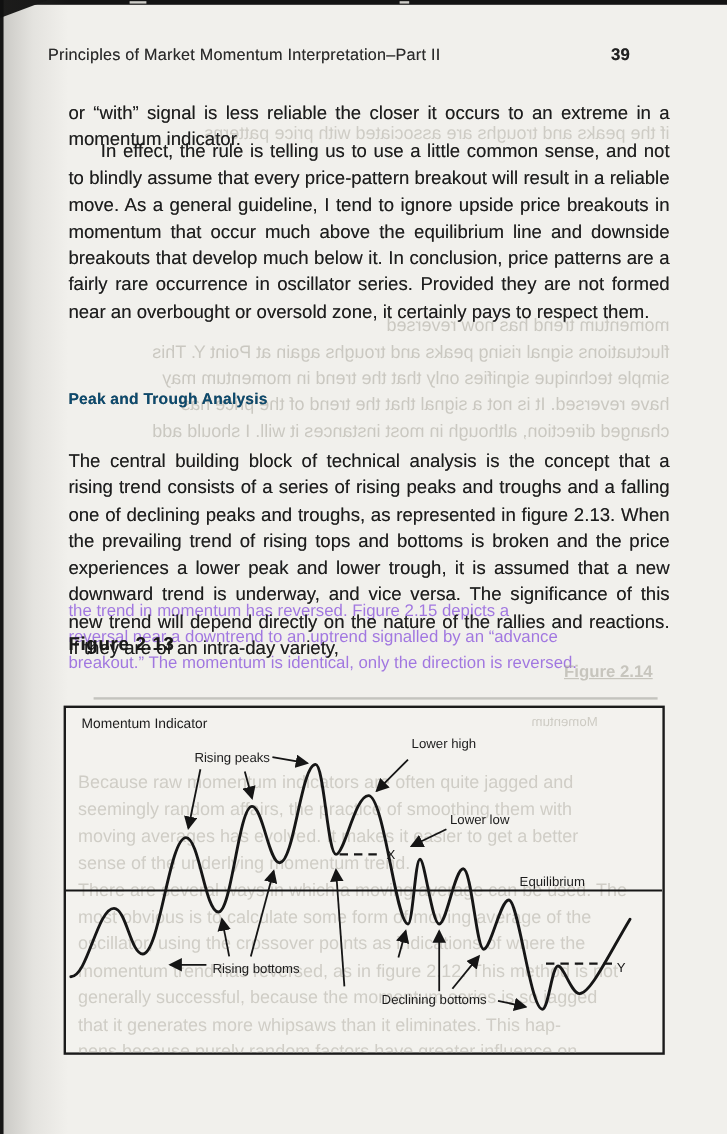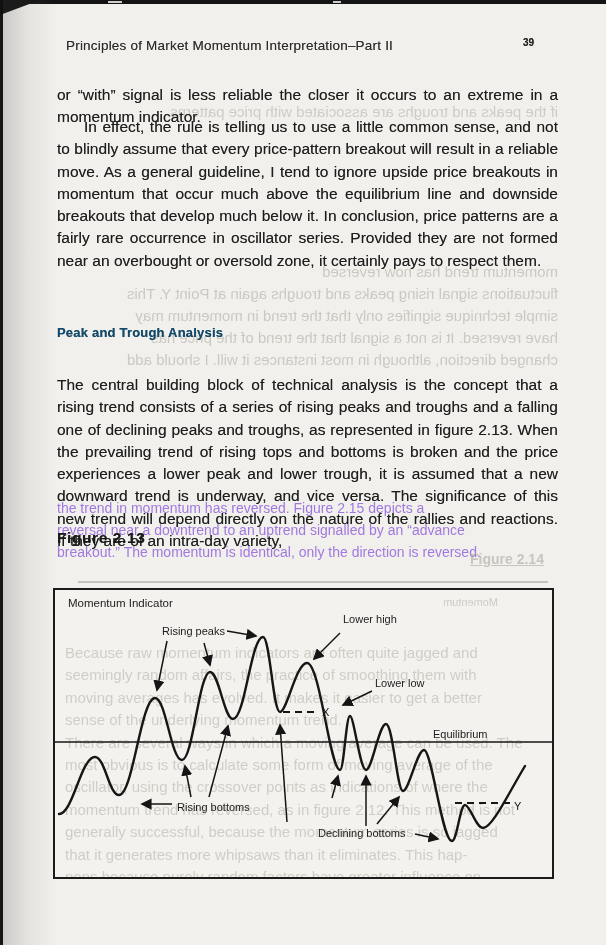--- a/index.html
+++ b/index.html
@@ -10,23 +10,23 @@
   .edge-top{position:absolute;left:0;top:0;width:606px;height:4px;background:#141414;}
   .edge-left{position:absolute;left:0;top:0;width:3px;height:945px;background:#161616;}
   .corner-wedge{position:absolute;left:0;top:0;width:40px;height:15px;background:#101010;
                 clip-path:polygon(0 0,100% 0,0 100%);}
   .notch{position:absolute;top:1px;height:2px;background:#cfcec9;}
   .left-shade{position:absolute;left:3px;top:0;width:54px;height:945px;
               background:linear-gradient(to right,rgba(70,68,64,.22),rgba(110,108,104,.10) 45%,rgba(0,0,0,0) 100%);}
   .ghost-rule{position:absolute;left:78px;top:581px;width:470px;height:2px;background:#8f8d88;opacity:.45;}
 
   
-  .hdr{position:absolute;left:66px;top:38px;width:420px;font-size:13.5px;color:#2b2b2b;
+  .hdr{position:absolute;left:40px;top:38px;width:420px;font-size:13.5px;color:#2b2b2b;
        letter-spacing:.2px;text-shadow:0 0 .4px rgba(0,0,0,.45);}
-  .pgnum{position:absolute;left:500px;top:37px;width:34px;text-align:right;font-size:10px;
+  .pgnum{position:absolute;left:500px;top:37px;width:34px;text-align:center;font-size:14px;
          font-weight:bold;color:#222;text-shadow:0 0 .4px rgba(0,0,0,.5);}
   .body{position:absolute;left:57px;width:501px;margin:0;font-size:15.5px;line-height:22.3px;
         color:#1d1d1d;text-align:justify;text-shadow:0 0 .5px rgba(0,0,0,.5);}
   .p1{top:84px;}
   .p2{top:116px;text-indent:27px;}
   .p3{top:362px;margin-top:12px;}
   .sec-head{position:absolute;left:57px;top:325px;margin:0;font-size:13px;font-weight:bold;
             color:#0c4a6e;letter-spacing:.2px;text-shadow:0 0 .5px rgba(0,0,0,.5);text-align:center;}
   .fig-cap{position:absolute;left:57px;top:529px;font-size:15.5px;font-weight:bold;color:#1a1a1a;
            letter-spacing:.6px;text-shadow:0 0 .5px rgba(0,0,0,.5);}

